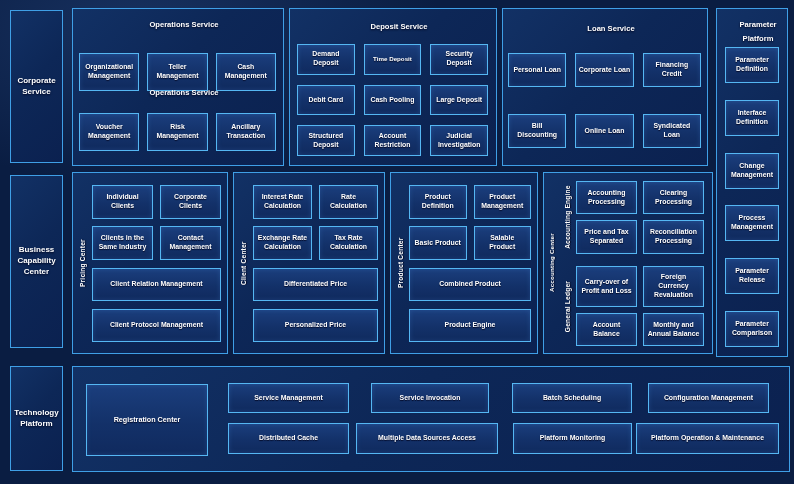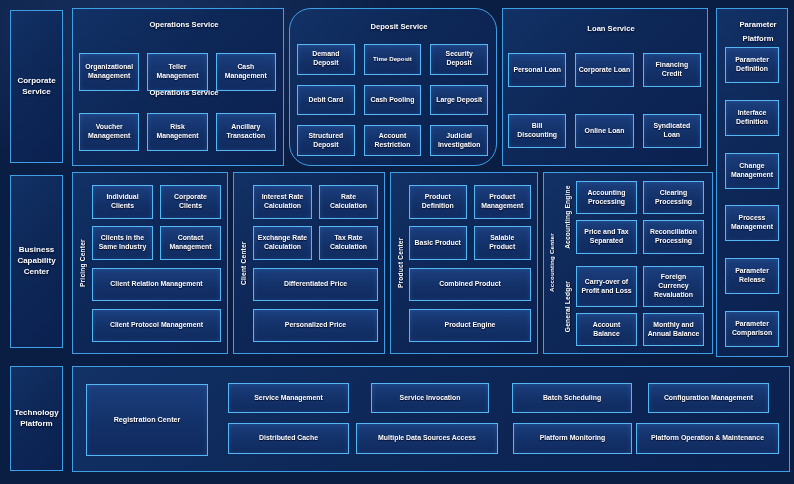--- a/index.html
+++ b/index.html
@@ -65,21 +65,21 @@
       <div class="cell">Cash Management</div>
     </div>
     <div class="group-title" style="top:79px;">Operations Service</div>
     <div class="hrow" style="left:6px;right:7px;top:104px;height:38px;gap:8px;">
       <div class="cell">Voucher Management</div>
       <div class="cell">Risk Management</div>
       <div class="cell">Ancillary Transaction</div>
     </div>
   </div>
 
-  <div class="panel" style="left:289px;top:8px;width:208px;height:158px;border-radius:22px;">
+  <div class="panel" style="left:289px;top:8px;width:208px;height:158px;">
     <div class="group-title" style="top:13px;">Deposit Service</div>
     <div style="position:absolute;left:7px;right:8px;top:35px;bottom:9px;display:grid;grid-template-columns:1fr 1fr 1fr;grid-template-rows:1fr 1fr 1fr;gap:10px 9px;">
       <div class="cell">Demand Deposit</div>
       <div class="cell" style="font-size:6.2px;">Time Deposit</div>
       <div class="cell">Security Deposit</div>
       <div class="cell">Debit Card</div>
       <div class="cell">Cash Pooling</div>
       <div class="cell">Large Deposit</div>
       <div class="cell">Structured Deposit</div>
       <div class="cell">Account Restriction</div>

